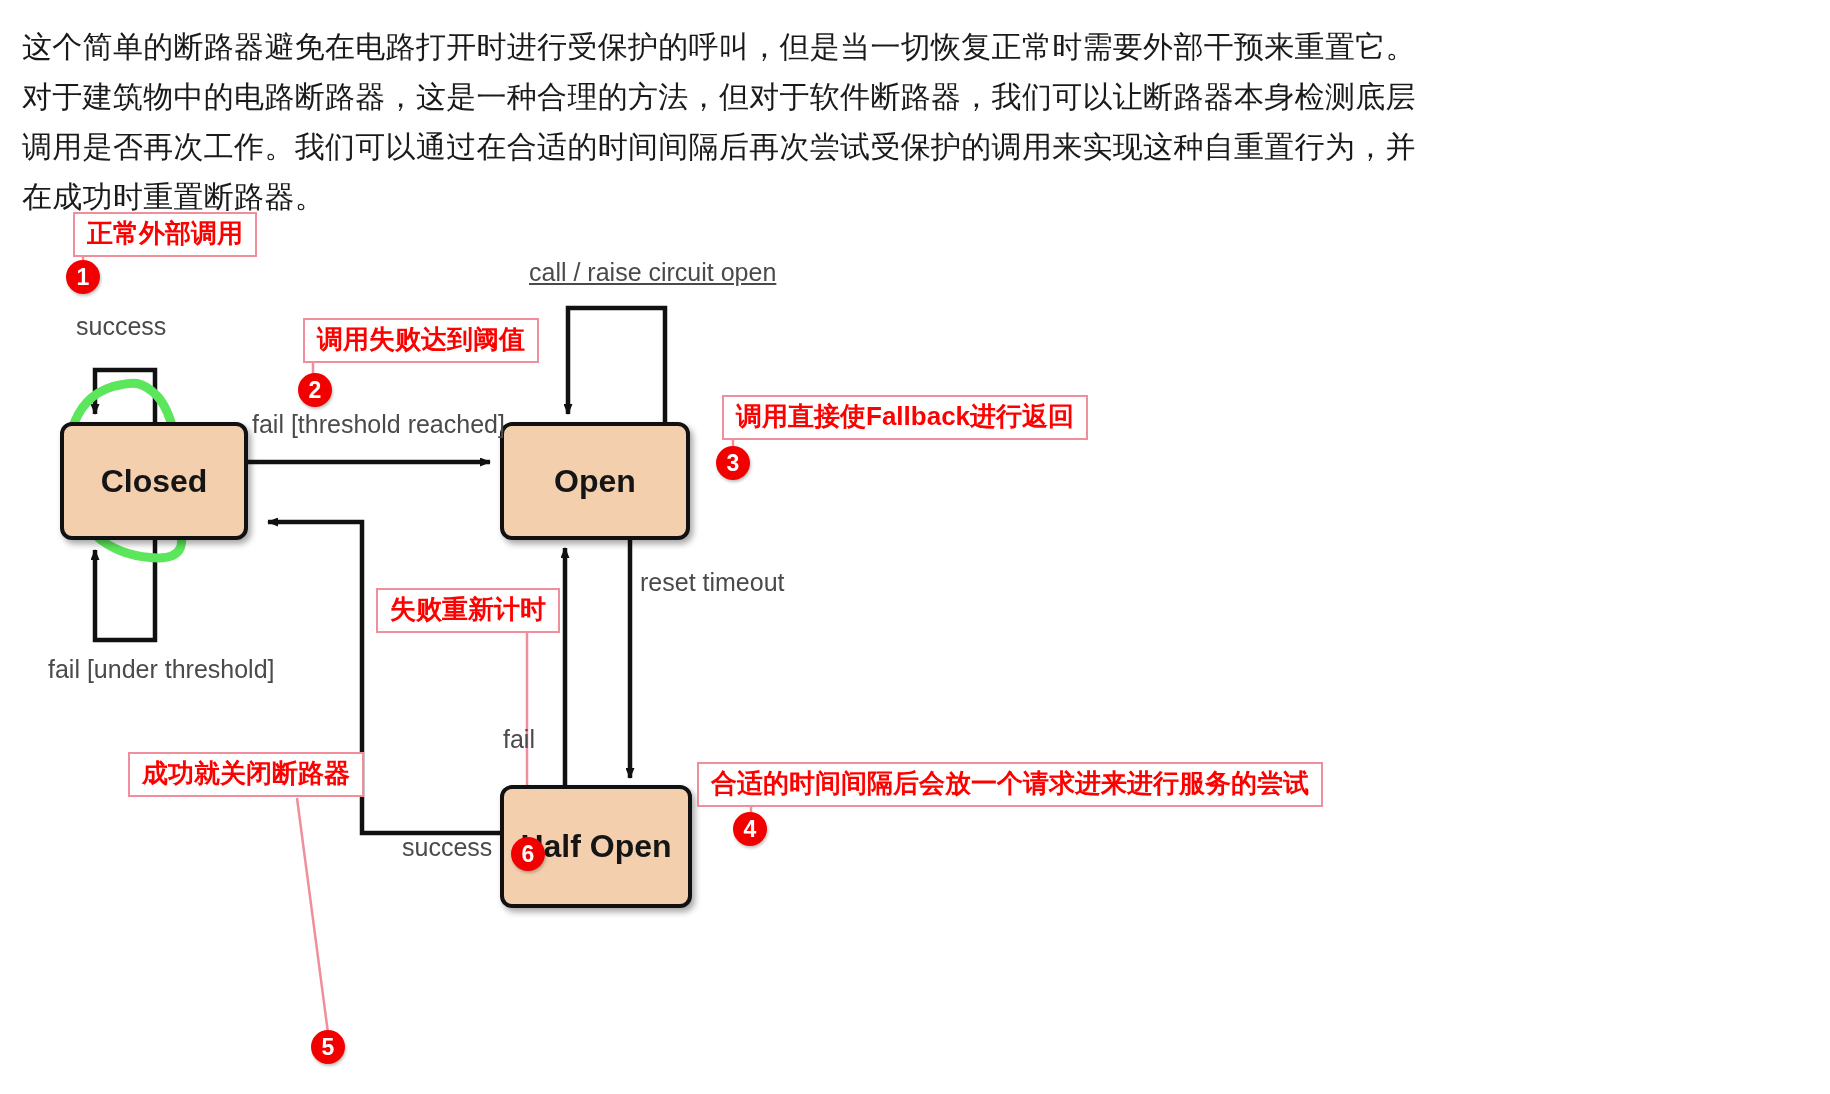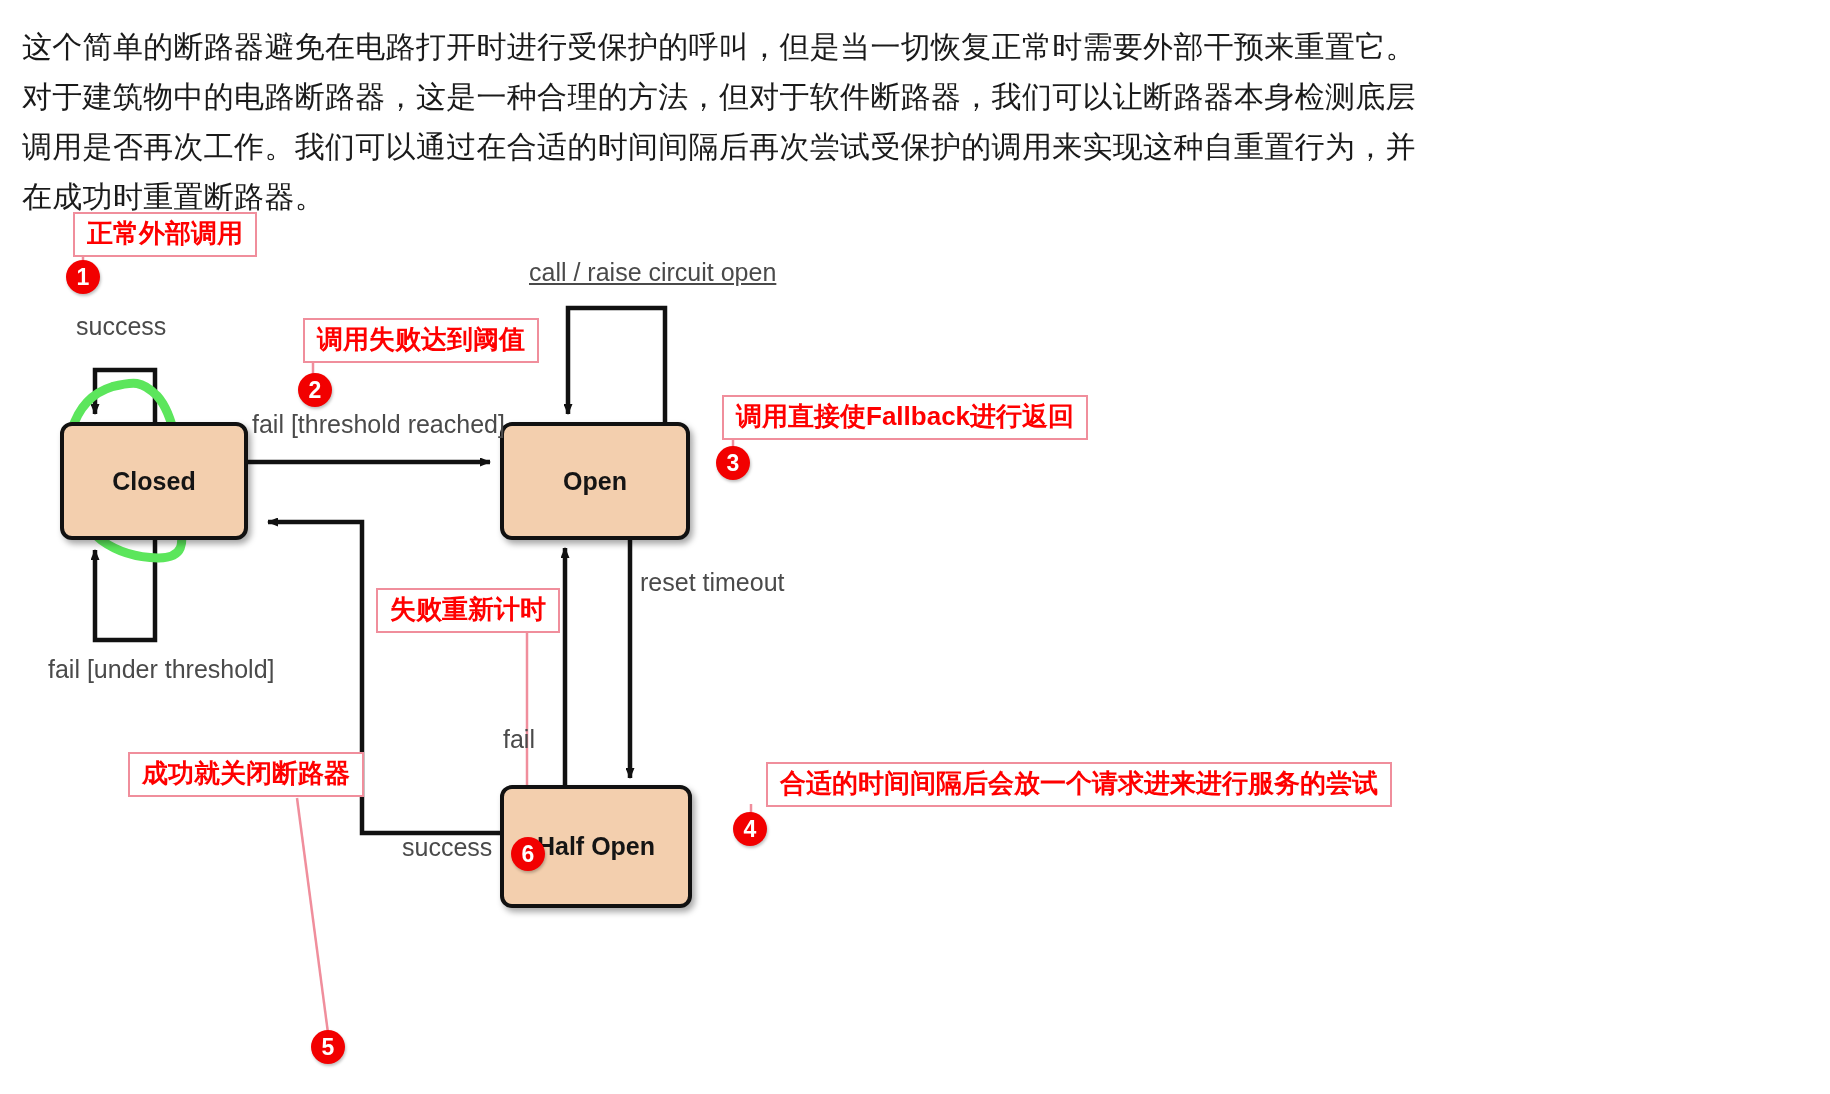--- a/index.html
+++ b/index.html
@@ -48,21 +48,21 @@
     position: absolute;
     background: #f3cfae;
     border: 4px solid #111111;
     border-radius: 12px;
     box-shadow: 3px 4px 6px rgba(0,0,0,0.35);
     display: flex;
     align-items: center;
     justify-content: center;
     font-family: "Liberation Sans", sans-serif;
     font-weight: bold;
-    font-size: 25px;
+    font-size: 32px;
     color: #151515;
     box-sizing: border-box;
   }
   #state-closed   { left: 60px;  top: 222px; width: 188px; height: 118px; }
   #state-open     { left: 500px; top: 222px; width: 190px; height: 118px; }
   #state-halfopen { left: 500px; top: 585px; width: 192px; height: 123px; }
 
   
   .edge-label {
     position: absolute;
@@ -91,21 +91,21 @@
     padding: 6px 12px 8px 12px;
     white-space: nowrap;
     line-height: 1.05;
     box-sizing: border-box;
   }
   #annot-1 { left: 73px;  top: 12px;   }
   #annot-2 { left: 303px; top: 118px; }
   #annot-3 { left: 722px; top: 195px; }
   #annot-6 { left: 376px; top: 388px; }
   #annot-5 { left: 128px; top: 552px; }
-  #annot-4 { left: 766px; top: 562px; }
+  #annot-4 { left: 697px; top: 562px; }
 
   
   .marker {
     position: absolute;
     width: 34px;
     height: 34px;
     border-radius: 50%;
     background: #f20000;
     color: #ffffff;
     font-family: "Liberation Sans", sans-serif;

